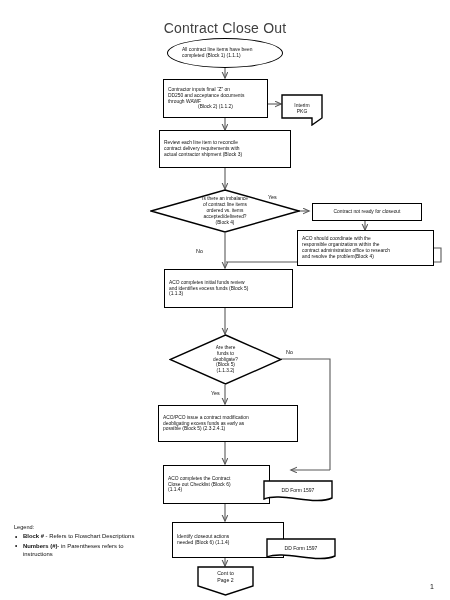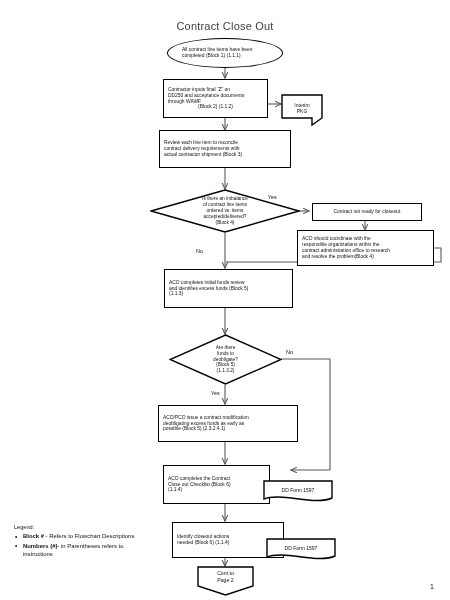--- a/index.html
+++ b/index.html
@@ -12,21 +12,21 @@
     position:relative;
   }
   #canvas{position:absolute;left:0;top:0;width:450px;height:600px;}
   .node{position:absolute;box-sizing:border-box;}
 
   
   .title{
     position:absolute;
     left:0;top:20px;width:450px;
     text-align:center;
-    font-size:11px;
+    font-size:14px;
     color:#3f3f3f;
     letter-spacing:.2px;
     font-weight:400;
   }
 
   
   .procbox{
     border:1.6px solid #000;
     background:#fff;
     display:flex;

